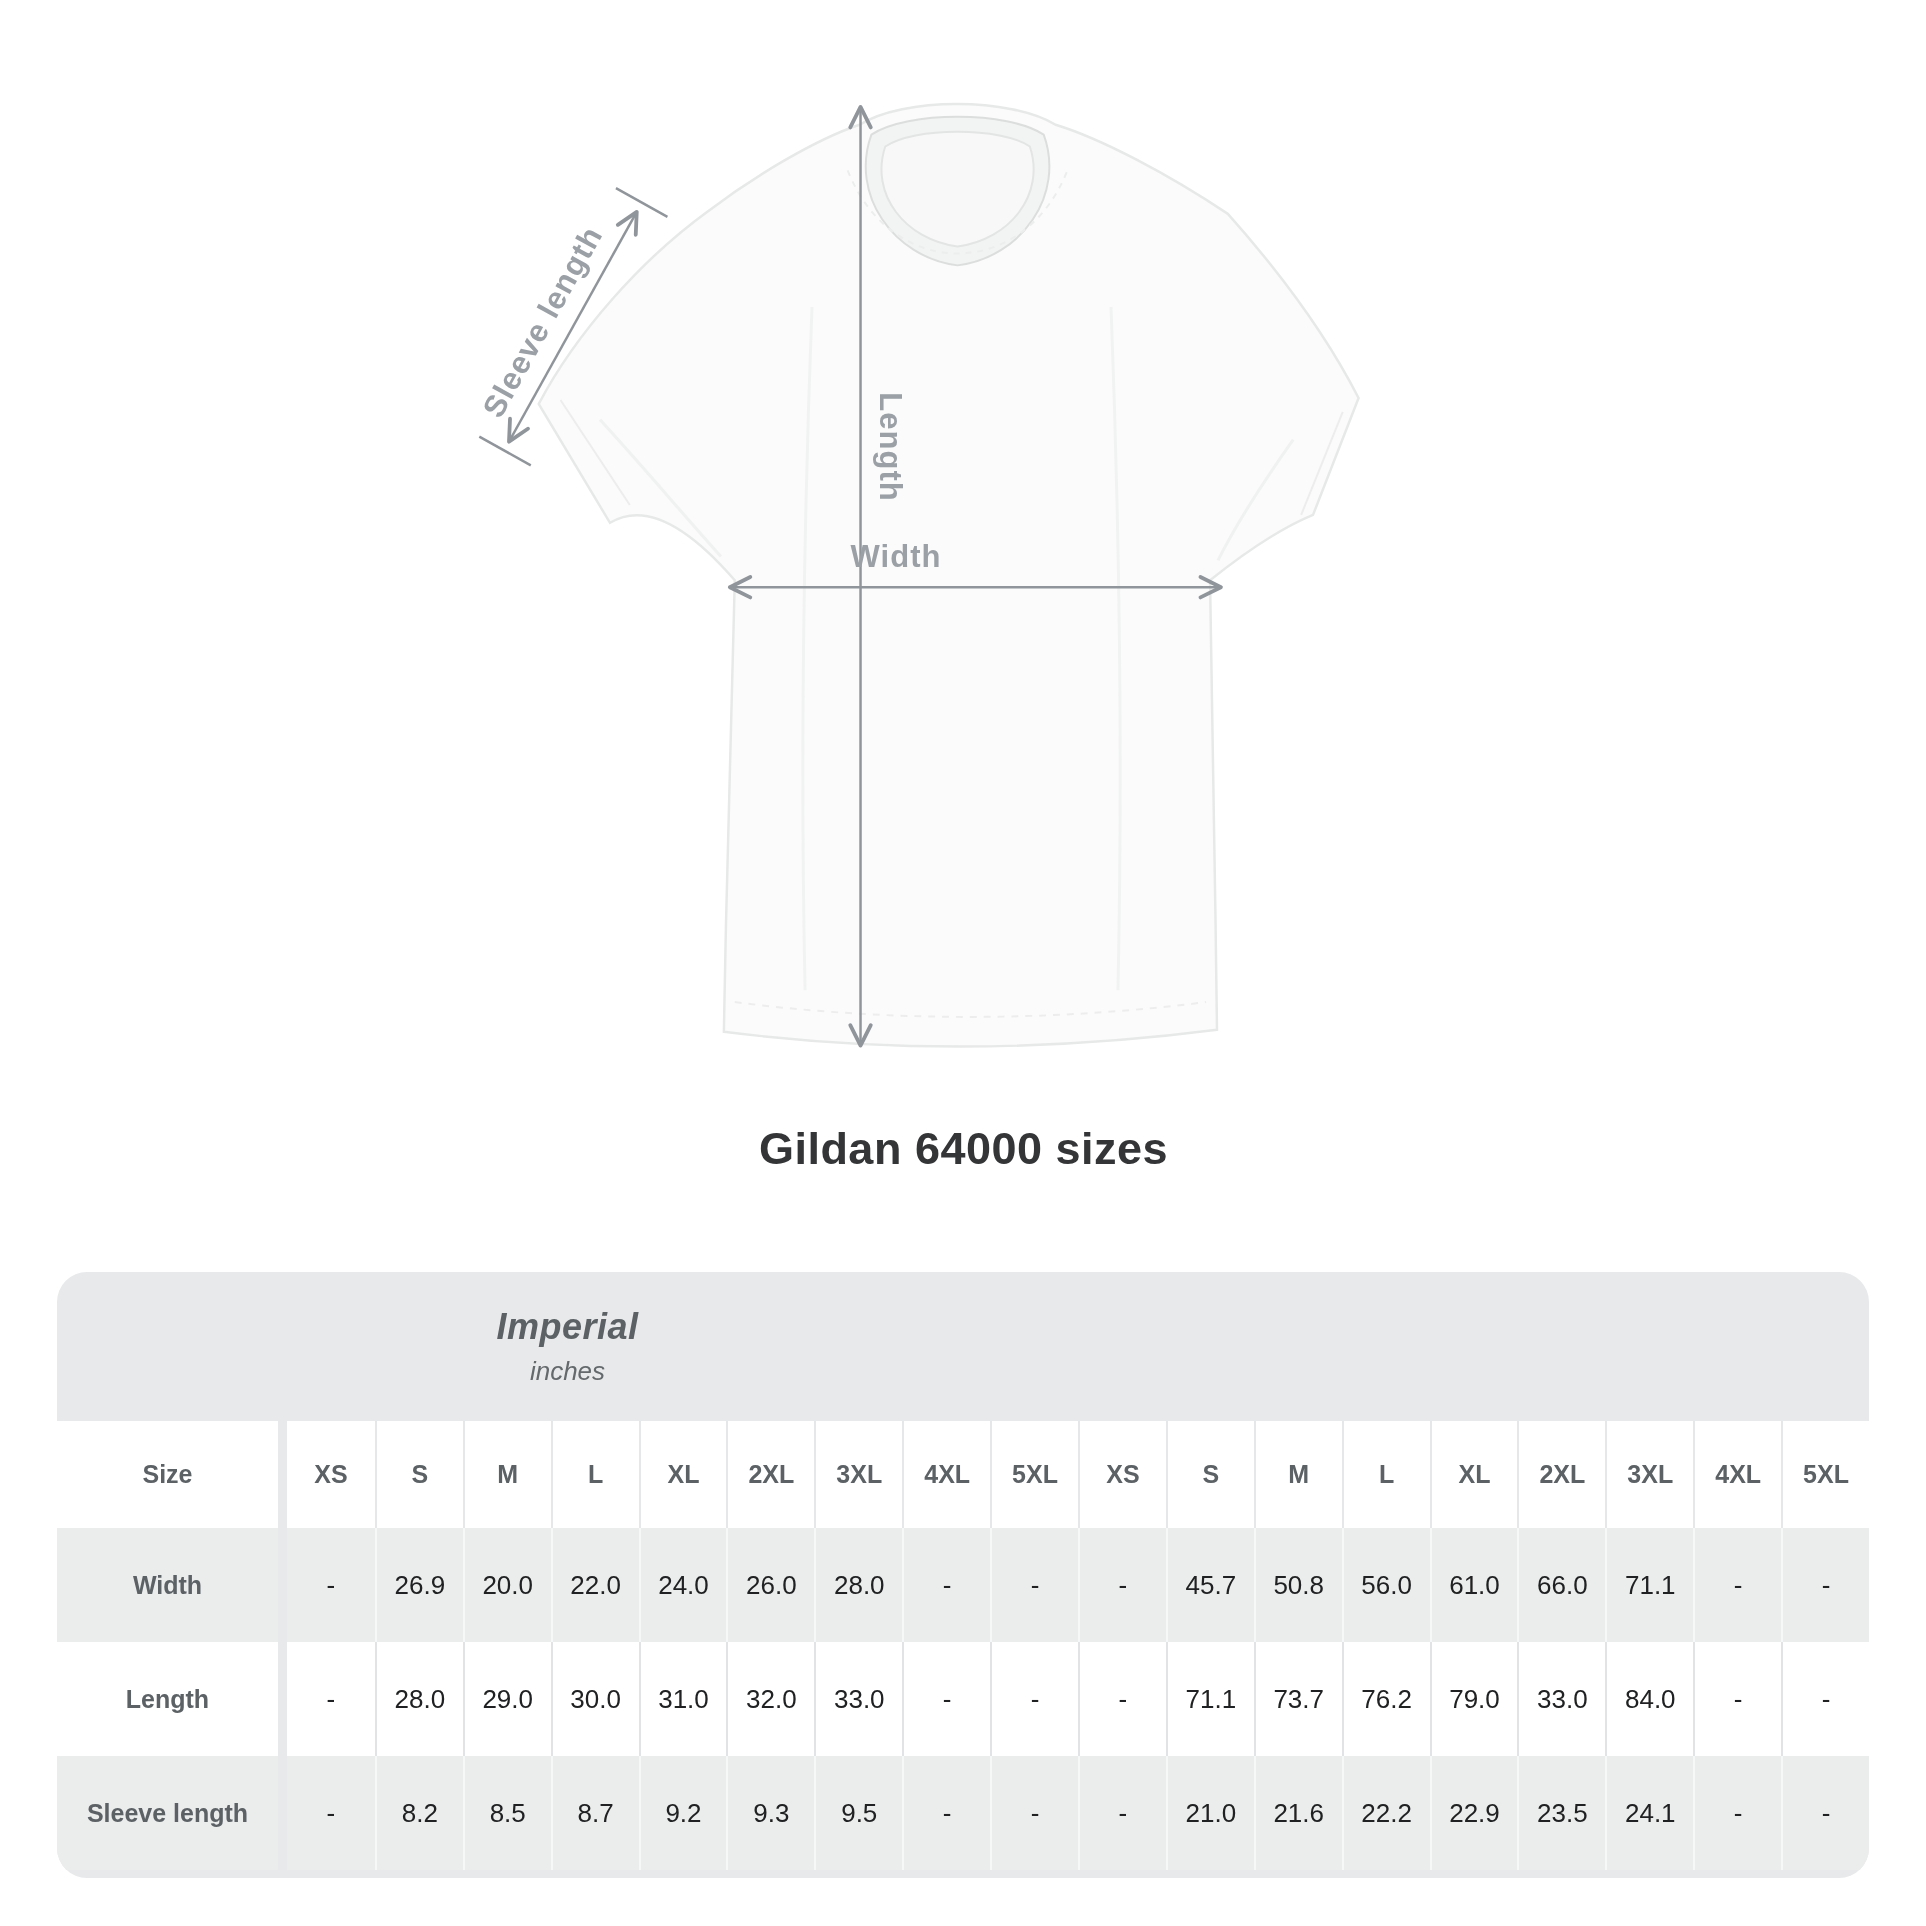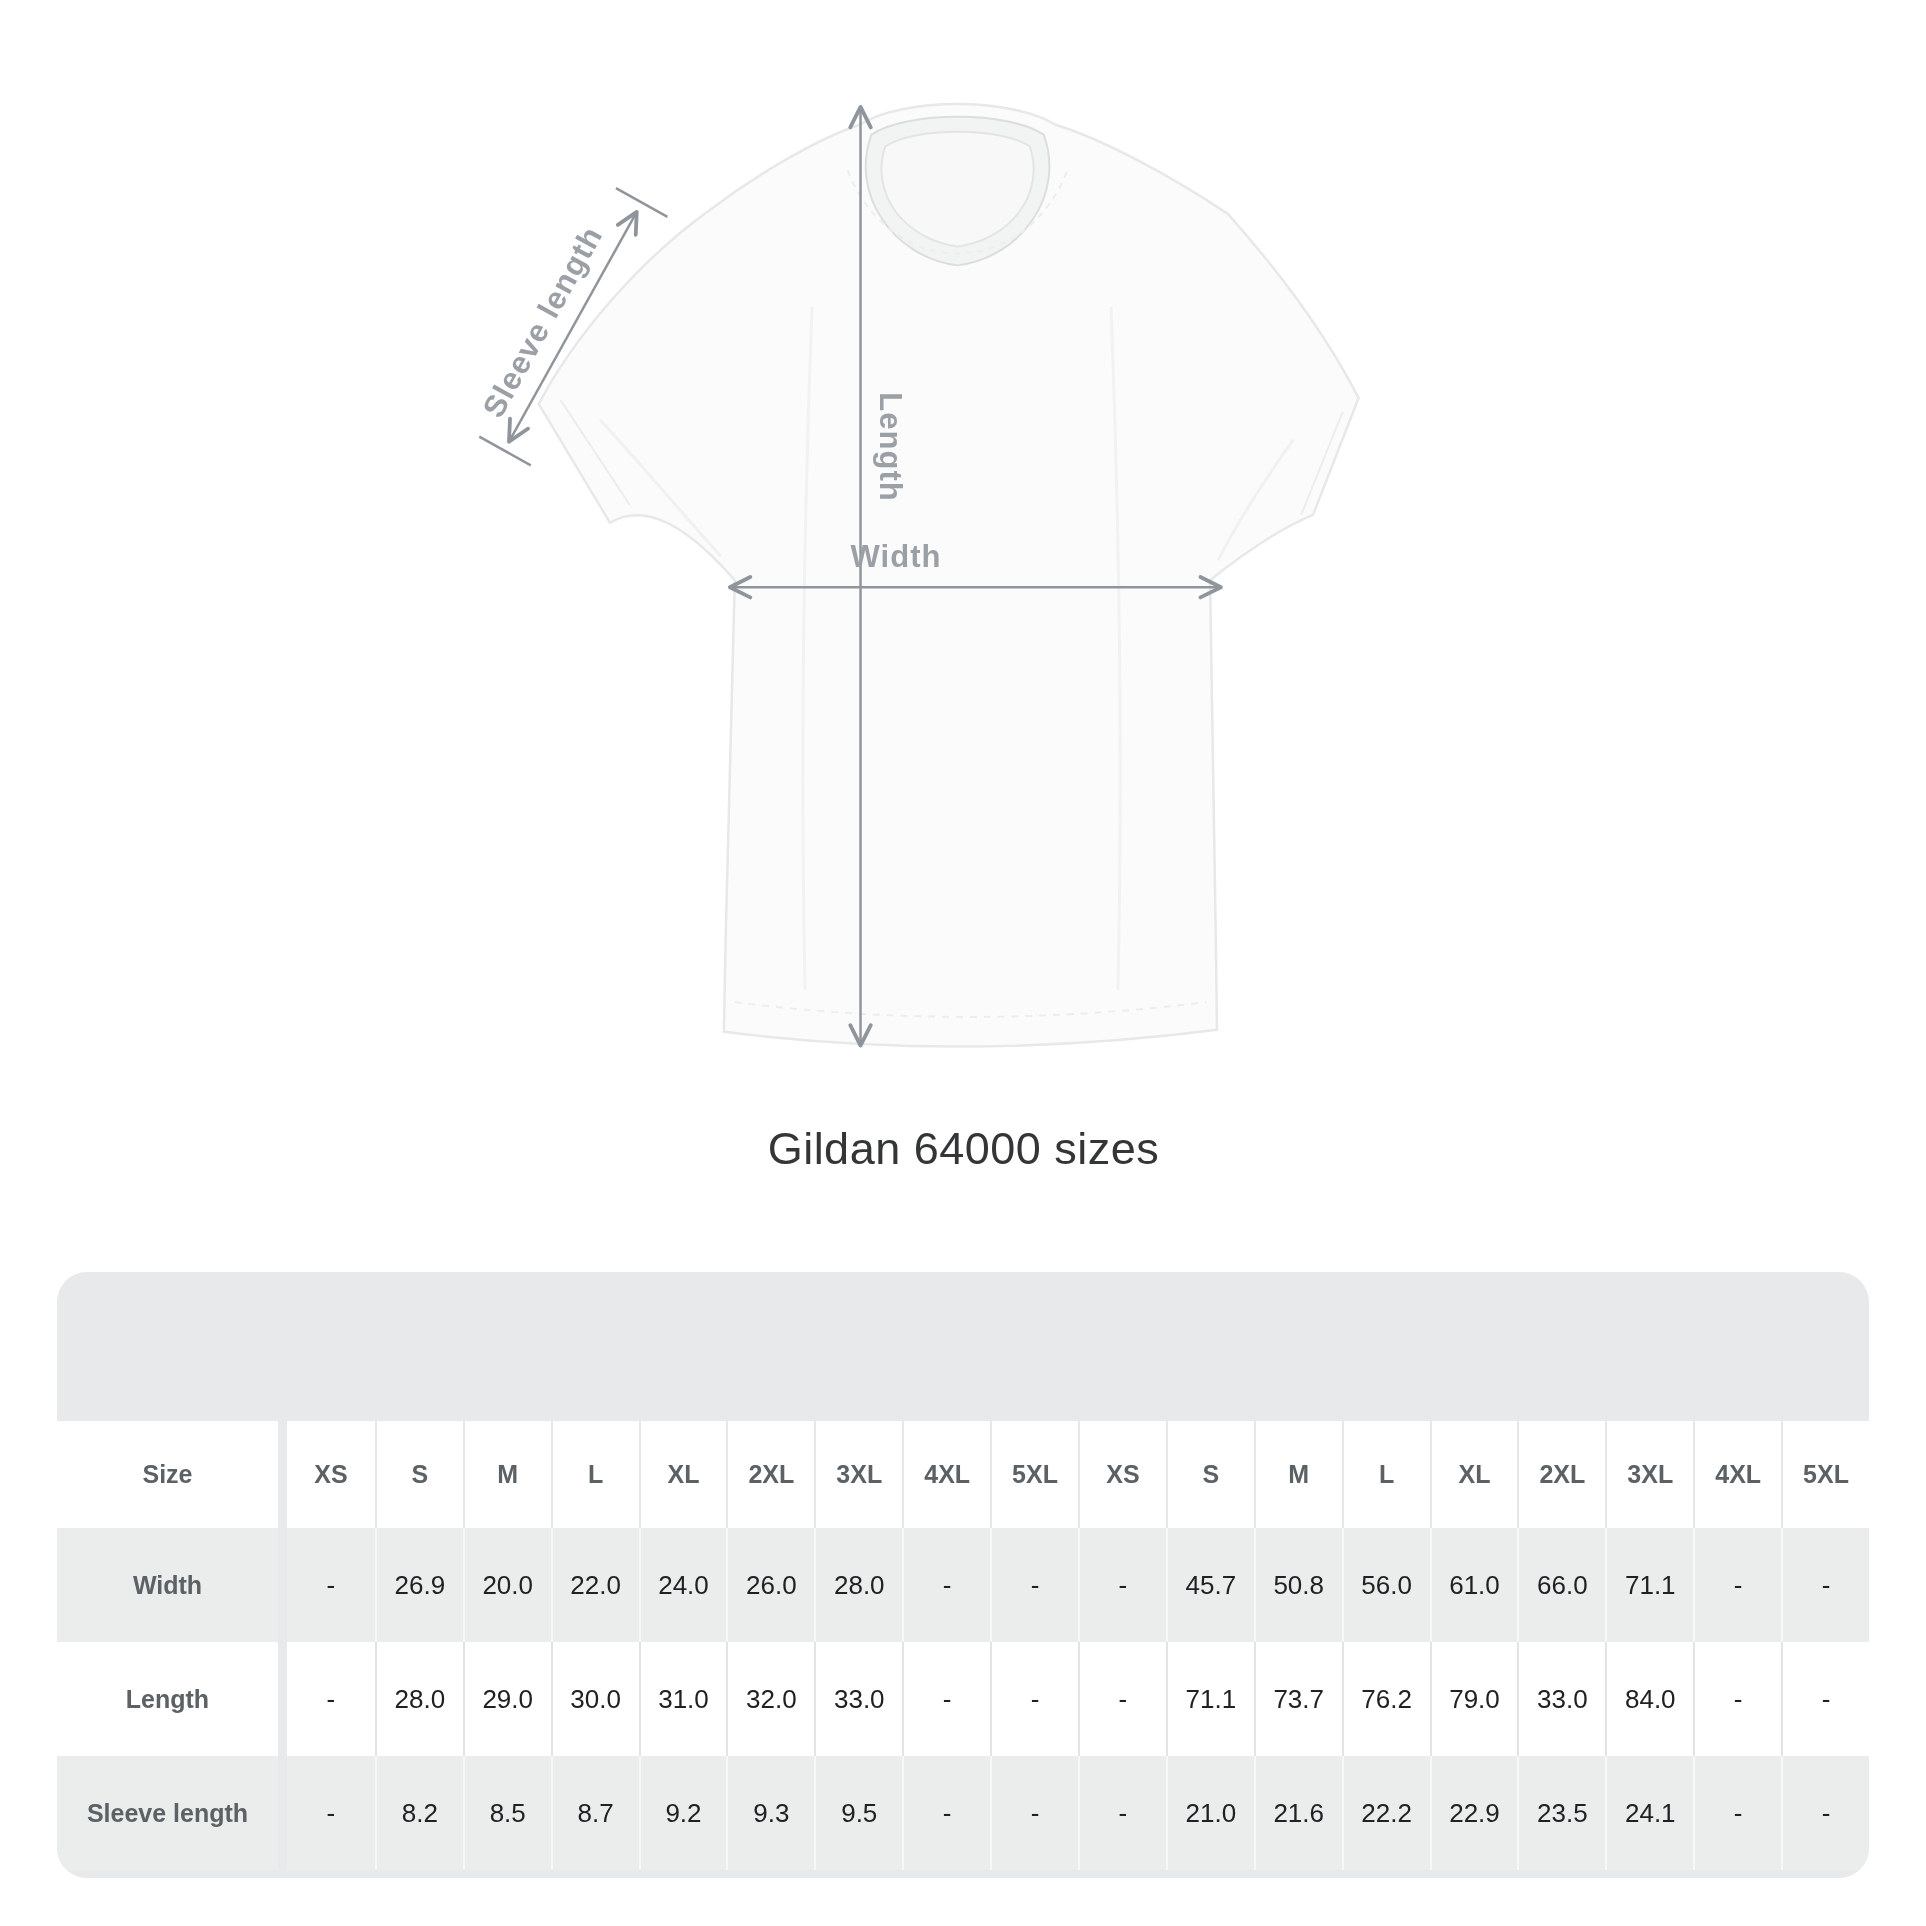--- a/index.html
+++ b/index.html
@@ -16,21 +16,21 @@
   body{font-family:"Liberation Sans", sans-serif;}
   .canvas{position:relative;width:1927px;height:1927px;background:#ffffff;overflow:hidden;}
 
   .shirt-svg{position:absolute;left:0;top:0;width:1927px;height:1109px;}
 
   .anno-label{position:absolute;font-weight:bold;color:var(--annotext);letter-spacing:1px;font-size:31px;white-space:nowrap;}
   .lbl-sleeve{left:543px;top:322px;transform:translate(-50%,-50%) rotate(-61deg);}
   .lbl-length{left:890px;top:447px;transform:translate(-50%,-50%) rotate(90deg);}
   .lbl-width{left:896px;top:557px;transform:translate(-50%,-50%);}
 
-  .page-title{position:absolute;left:0;right:0;top:1123px;text-align:center;font-size:45px;font-weight:normal;color:#333537;letter-spacing:0.5px;}
+  .page-title{position:absolute;left:0;right:0;top:1123px;text-align:center;font-size:45px;font-weight:bold;color:#333537;letter-spacing:0.5px;}
   .page-subtitle{position:absolute;left:0;right:0;top:1202px;text-align:center;font-size:26px;font-style:italic;color:#55595c;}
 
   .size-table{position:absolute;left:57px;top:1272px;width:1812px;height:606px;background:var(--tblbg);border-radius:30px;overflow:hidden;}
   .section-row{display:grid;grid-template-columns:230px repeat(18,1fr);height:149px;}
   .section-block{display:flex;flex-direction:column;align-items:center;justify-content:center;row-gap:8px;}
   .section-imperial{grid-column:1/11;}
   .section-metric{grid-column:11/20;}
   .section-name{font-size:36px;font-weight:bold;font-style:italic;color:var(--muted);letter-spacing:0.5px;}
   .section-unit{font-size:26px;font-style:italic;color:#64696c;}
 
@@ -97,20 +97,24 @@
   </svg>
 
   <div class="anno-label lbl-sleeve">Sleeve length</div>
   <div class="anno-label lbl-length">Length</div>
   <div class="anno-label lbl-width">Width</div>
 
   <div class="page-title">Gildan 64000 sizes</div>
 
   <div class="size-table">
     <div class="section-row">
+      <div class="section-block section-imperial">
+        <span class="section-name">Imperial</span>
+        <span class="section-unit">inches</span>
+      </div>
     </div>
     <div class="thead-row">
         <div class="cell label-cell head head-text">Size</div>
         <div class="cell head head-text">XS</div>
         <div class="cell head head-text sep">S</div>
         <div class="cell head head-text sep">M</div>
         <div class="cell head head-text sep">L</div>
         <div class="cell head head-text sep">XL</div>
         <div class="cell head head-text sep">2XL</div>
         <div class="cell head head-text sep">3XL</div>

